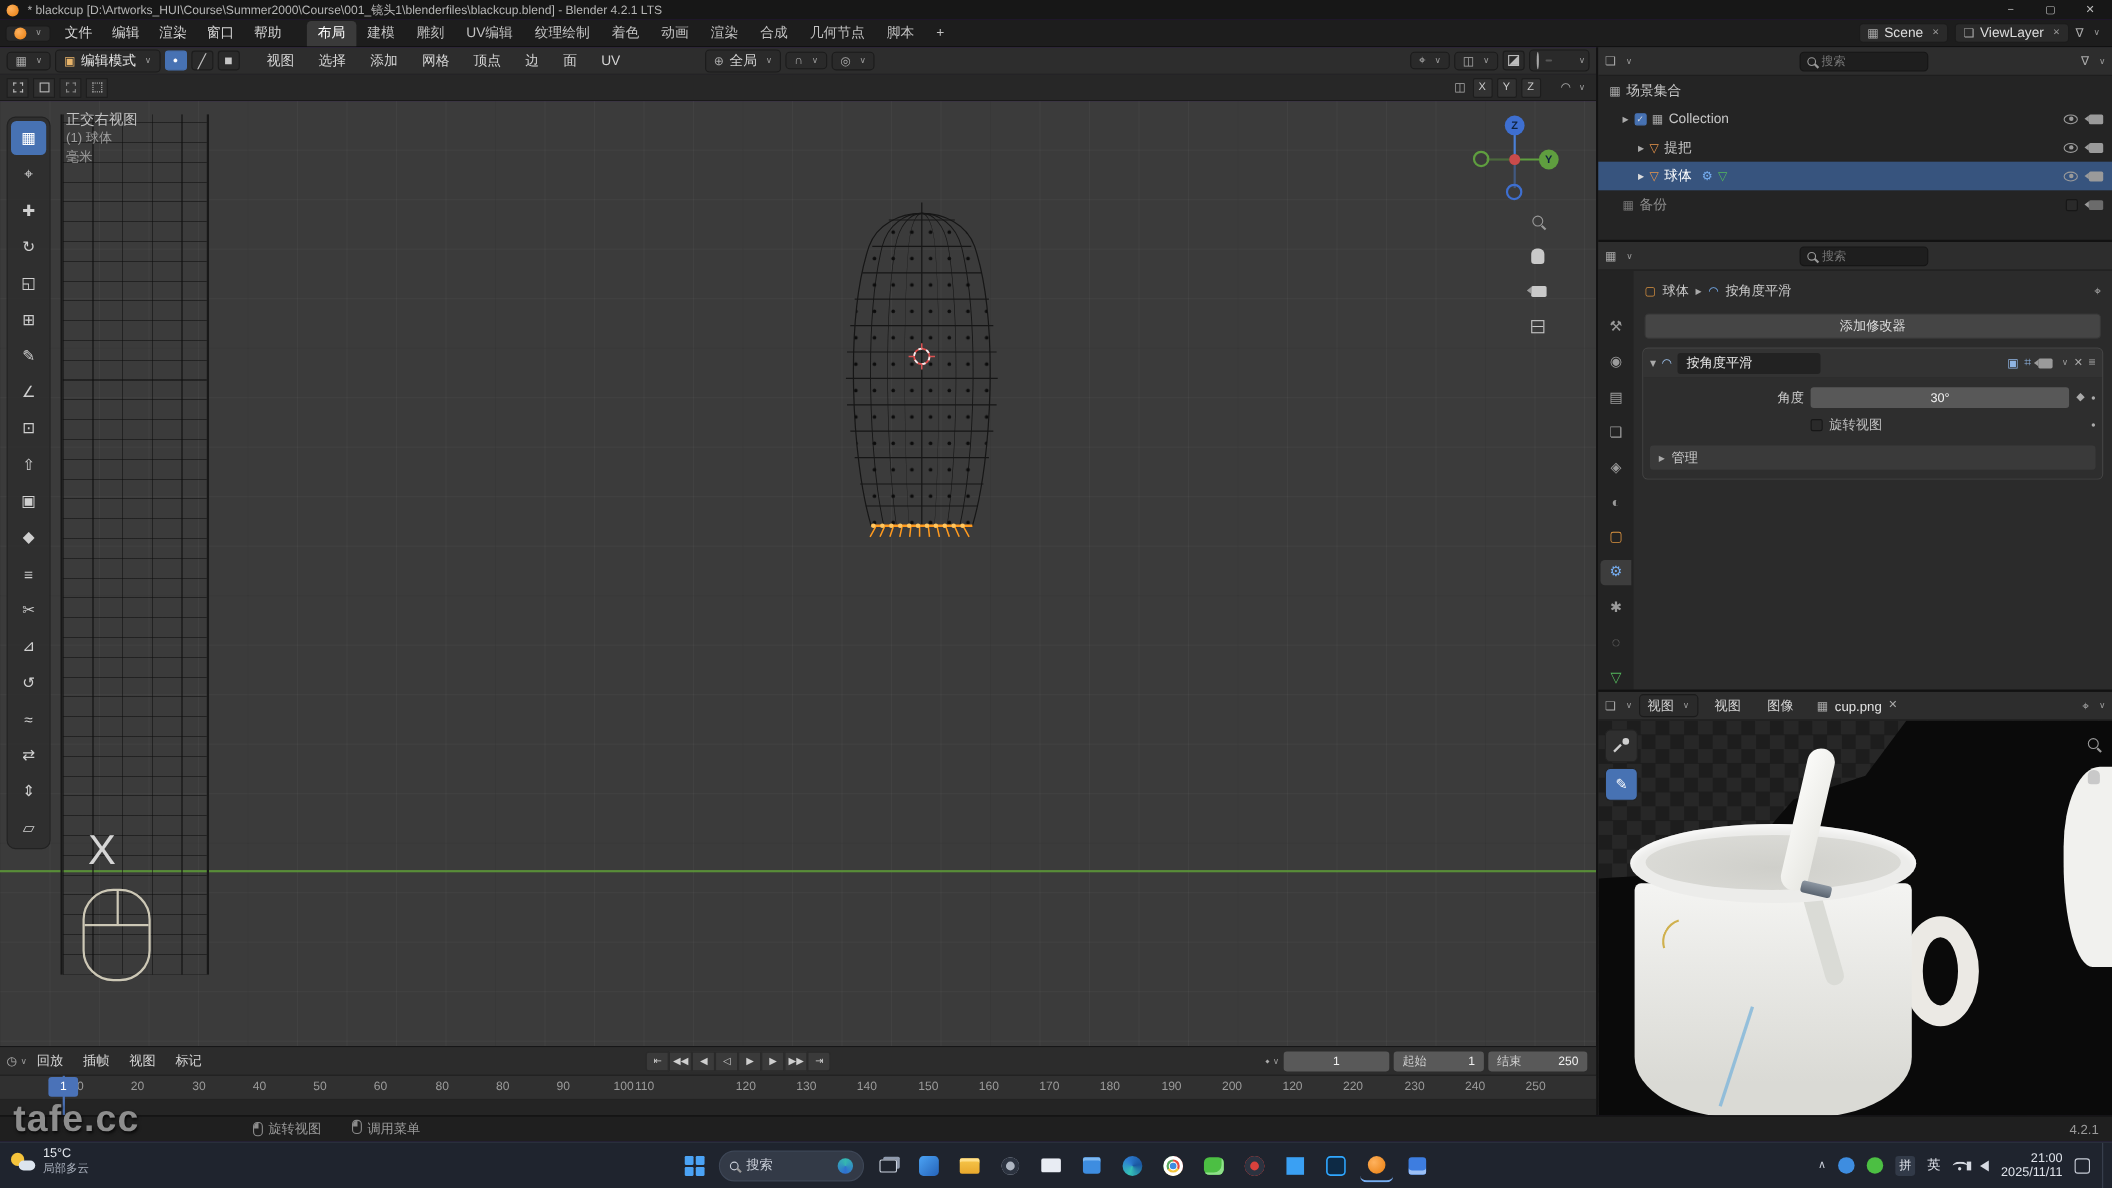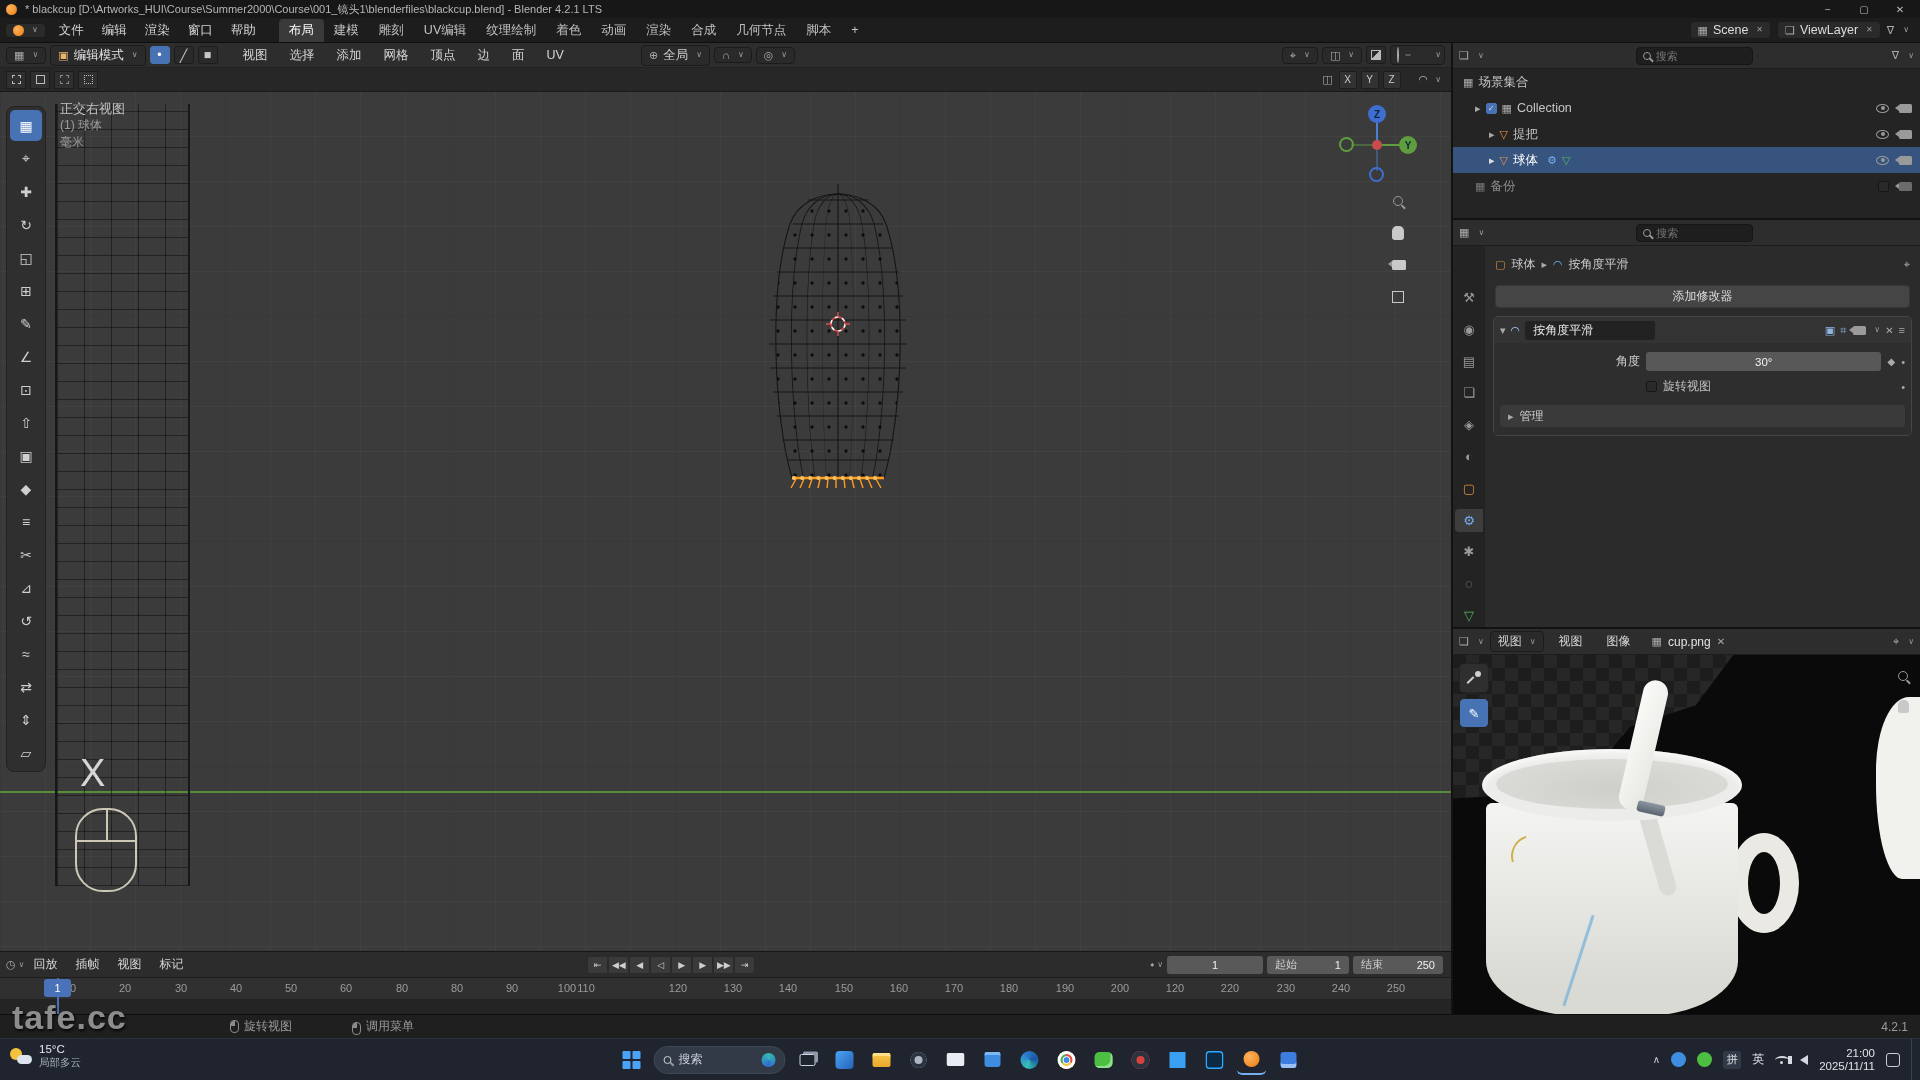--- a/index.html
+++ b/index.html
@@ -624,21 +624,21 @@
     <div id="channels"></div>
     <div id="playhead-line"></div>
     <div id="playhead-box">1</div>
   </div>
 
   <div id="status">
     <span style="margin-left:230px;display:flex;align-items:center">
       <span class="mouse-ic"></span>
       <span>旋转视图</span>
     </span>
-    <span style="margin-left:60px;display:flex;align-items:flex-end">
+    <span style="margin-left:28px;display:flex;align-items:flex-start">
       <span class="mouse-ic"></span>
       <span>调用菜单</span>
     </span>
     <span style="margin-left:auto;margin-right:12px">4.2.1</span>
   </div>
 
   <div id="watermark">tafe.cc</div>
 
   <div id="taskbar">
     <div id="weather">

